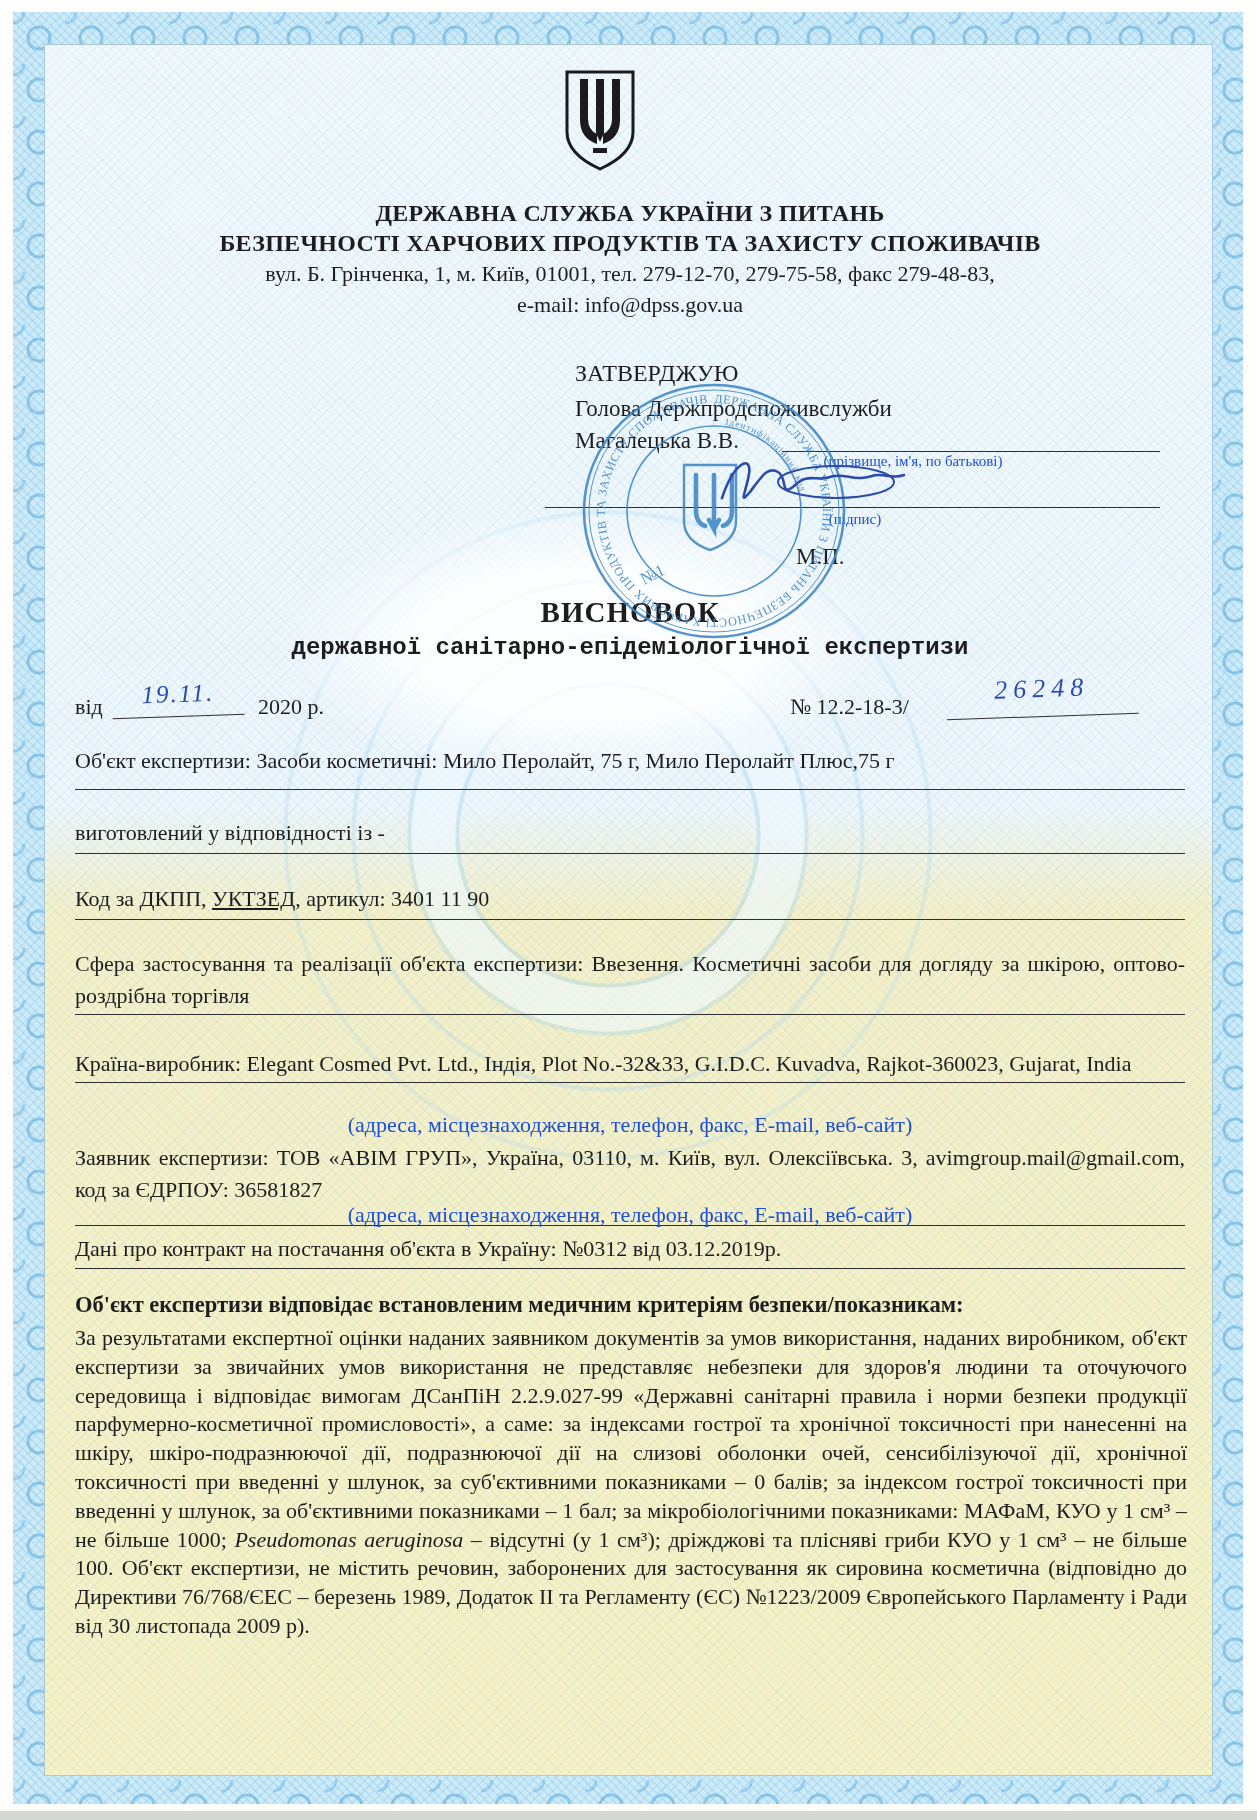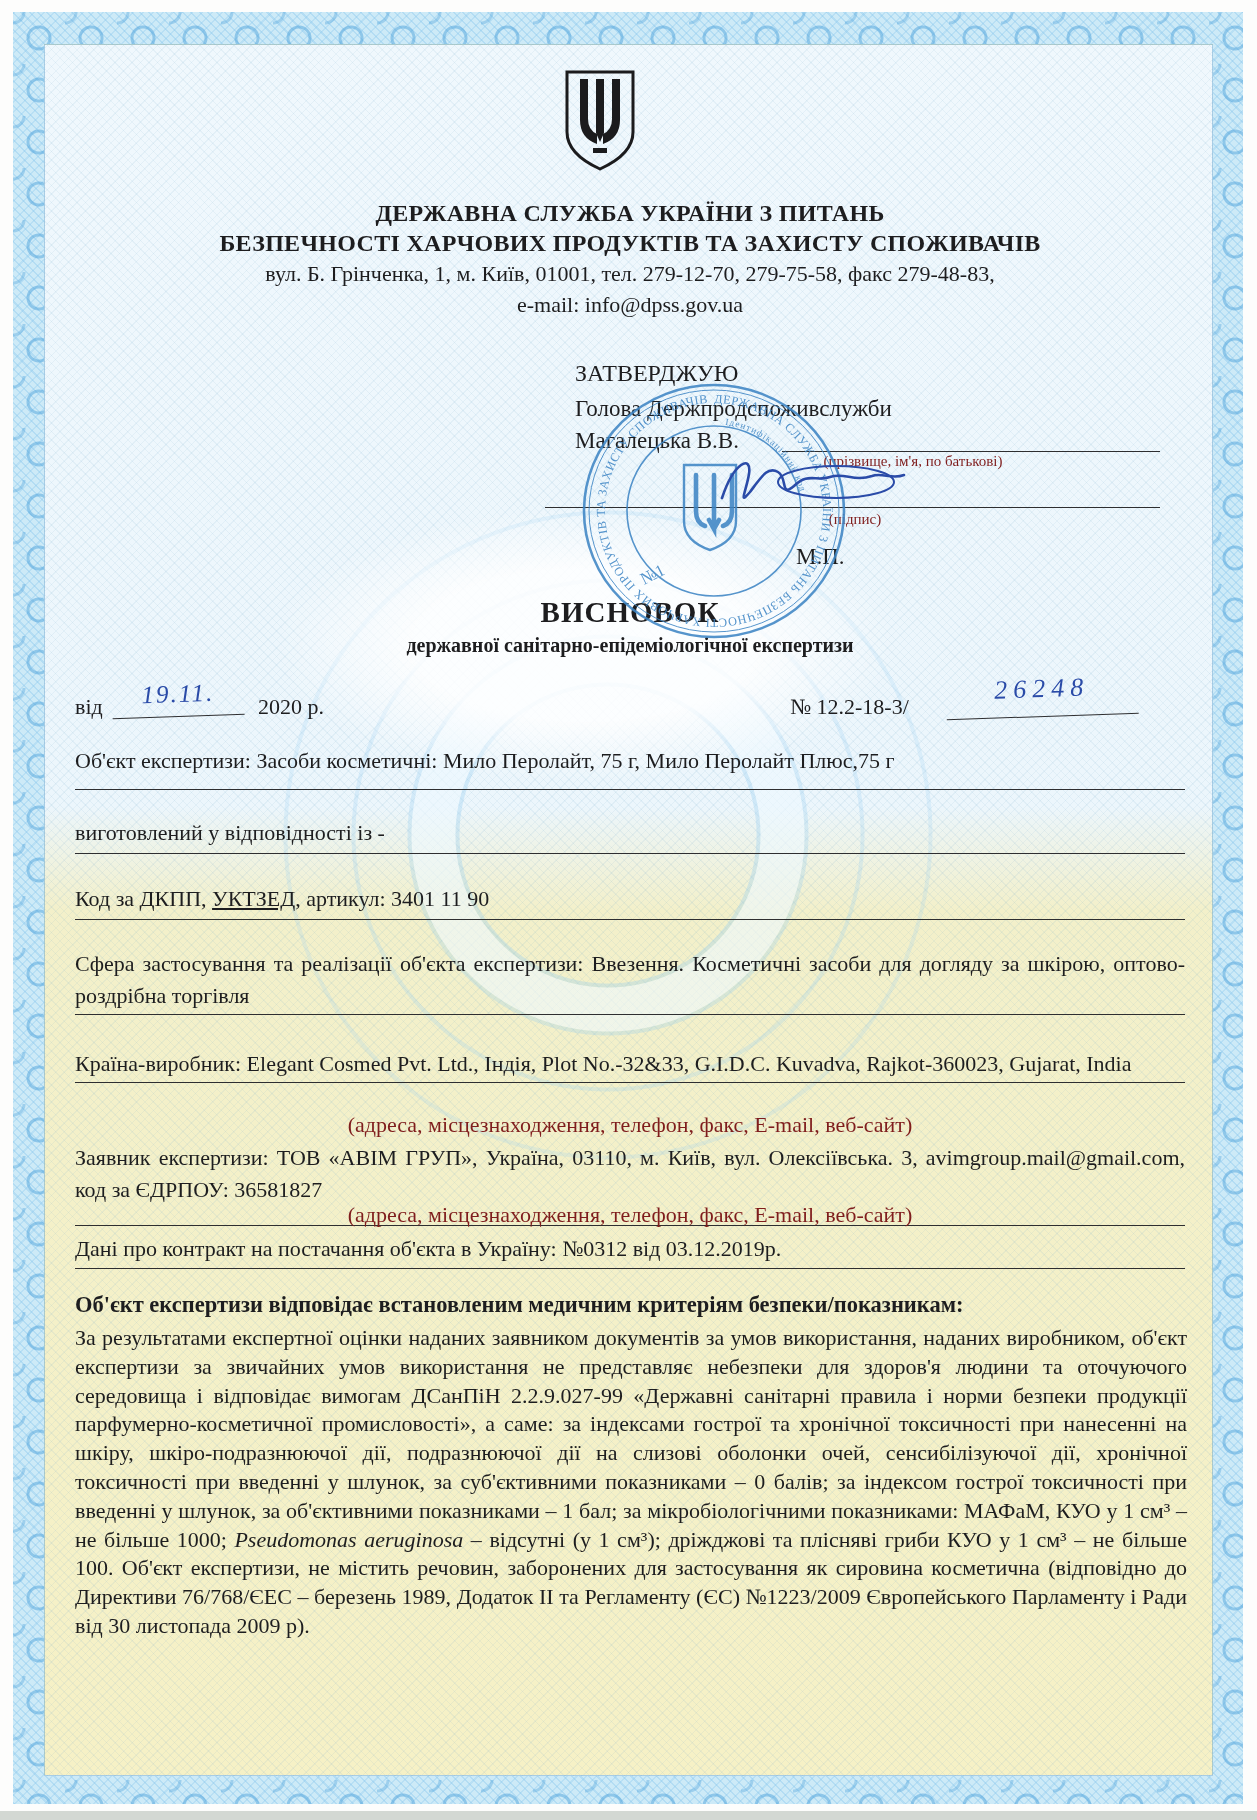--- a/index.html
+++ b/index.html
@@ -21,31 +21,31 @@
     background-color:#eef7fc;
     background-image:
       radial-gradient(ellipse 430px 190px at 540px 600px, rgba(255,255,255,.85) 0 40%, rgba(255,255,255,0) 72%),
       radial-gradient(circle 460px at 563px 790px, rgba(255,255,255,0) 0 148px, rgba(150,205,240,.34) 149px 152px, rgba(238,249,255,.60) 153px 196px, rgba(150,205,240,.30) 197px 200px, rgba(255,255,255,0) 201px 252px, rgba(150,205,240,.26) 253px 256px, rgba(255,255,255,0) 257px 320px, rgba(150,205,240,.22) 321px 324px, rgba(255,255,255,0) 325px),
       repeating-linear-gradient(45deg, rgba(110,165,200,.10) 0 1px, rgba(255,255,255,0) 1px 6px),
       repeating-linear-gradient(-45deg, rgba(110,165,200,.10) 0 1px, rgba(255,255,255,0) 1px 6px),
       linear-gradient(180deg, #f0f8fd 0%, #ecf6fc 44%, #f3f0ca 50%, #f6f1c6 100%);}
   
   .abs{position:absolute;}
   .serif22{font-size:22px;line-height:30px;}
-  .caption{font-size:15px;color:#7f1d1d;}
+  .caption{font-size:15px;color:#1d4ed8;}
   .rule{border-bottom:1.6px solid #2e2e30;}
   .field{position:absolute;left:75px;width:1110px;font-size:22px;}
   .hand{font-family:"Liberation Serif",serif;font-style:italic;color:#2a4ba8;}
   .header{position:absolute;left:75px;top:198px;width:1110px;text-align:center;}
   .header .b{font-weight:bold;font-size:24px;line-height:30px;letter-spacing:.3px;}
   .header .r{font-size:22px;line-height:31px;}
   .title-main{position:absolute;left:75px;top:596px;width:1110px;text-align:center;
     font-weight:bold;font-size:29px;letter-spacing:1px;}
   .title-sub{position:absolute;left:75px;top:634px;width:1110px;text-align:center;
-    font-weight:bold;font-size:20px;}
+    font-weight:bold;font-size:24px;font-family:Liberation Mono, monospace;}
   .body-par{position:absolute;left:75px;top:1324px;width:1112px;font-size:22px;
     line-height:28.8px;text-align:justify;}
   .stamp{position:absolute;left:578px;top:381px;width:272px;height:262px;opacity:.88;z-index:5;}
   .sig{position:absolute;left:716px;top:452px;width:268px;height:62px;z-index:6;}
 </style>
 </head>
 <body>
 
 <div class="page">
   <div class="frame"></div>

